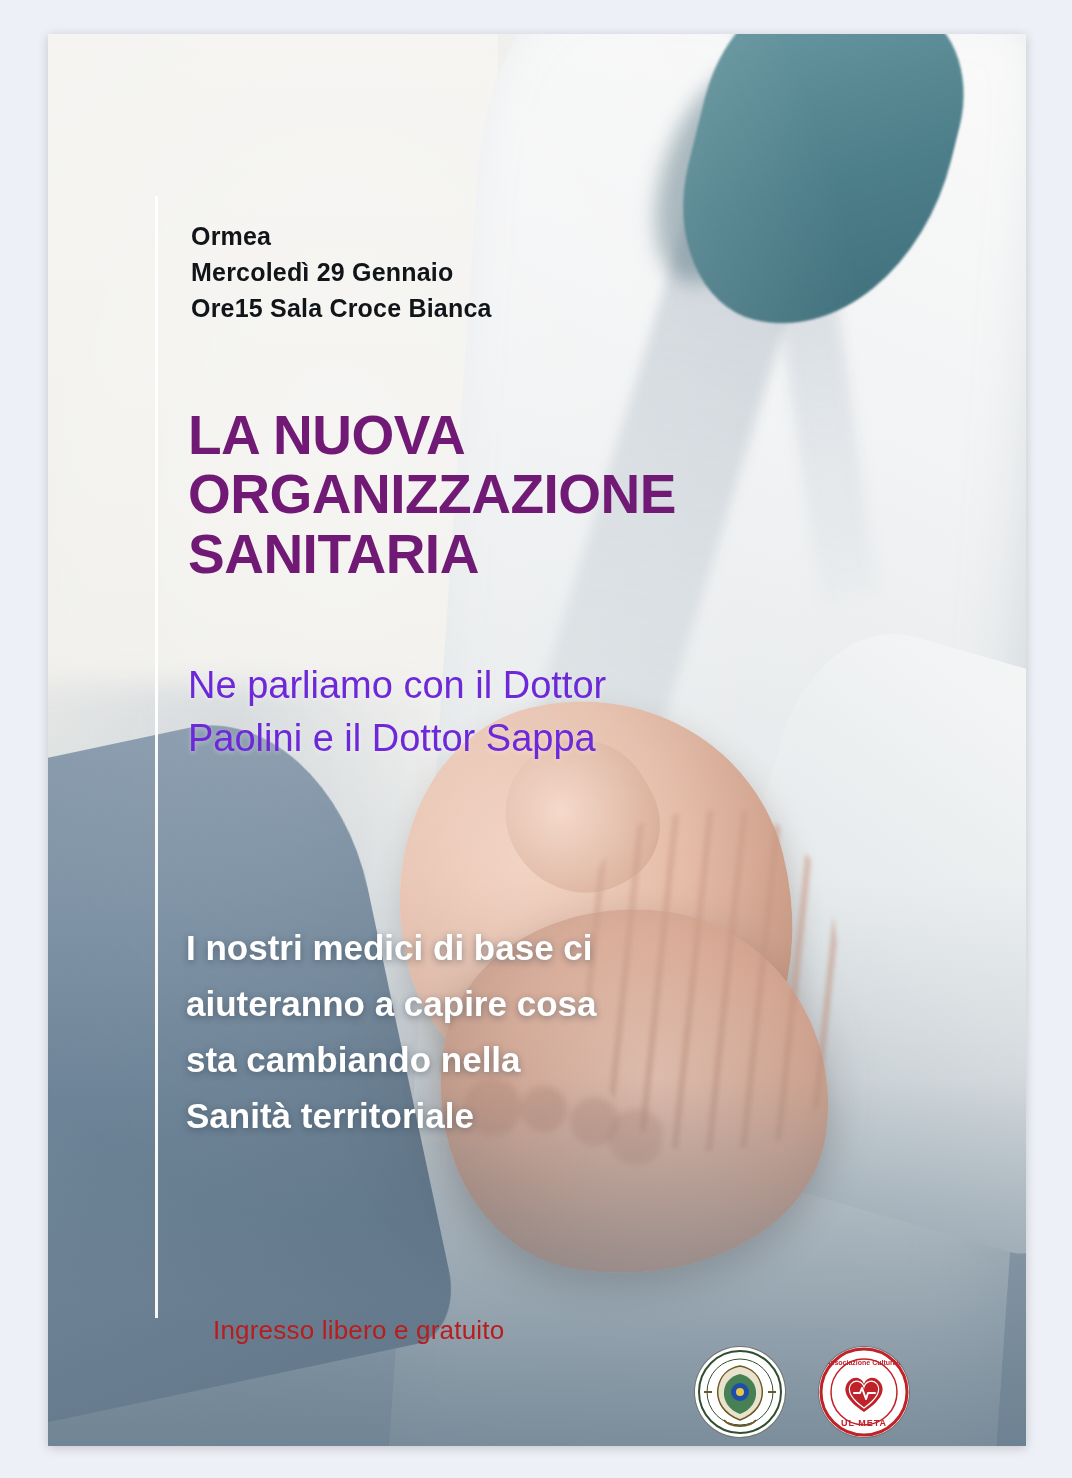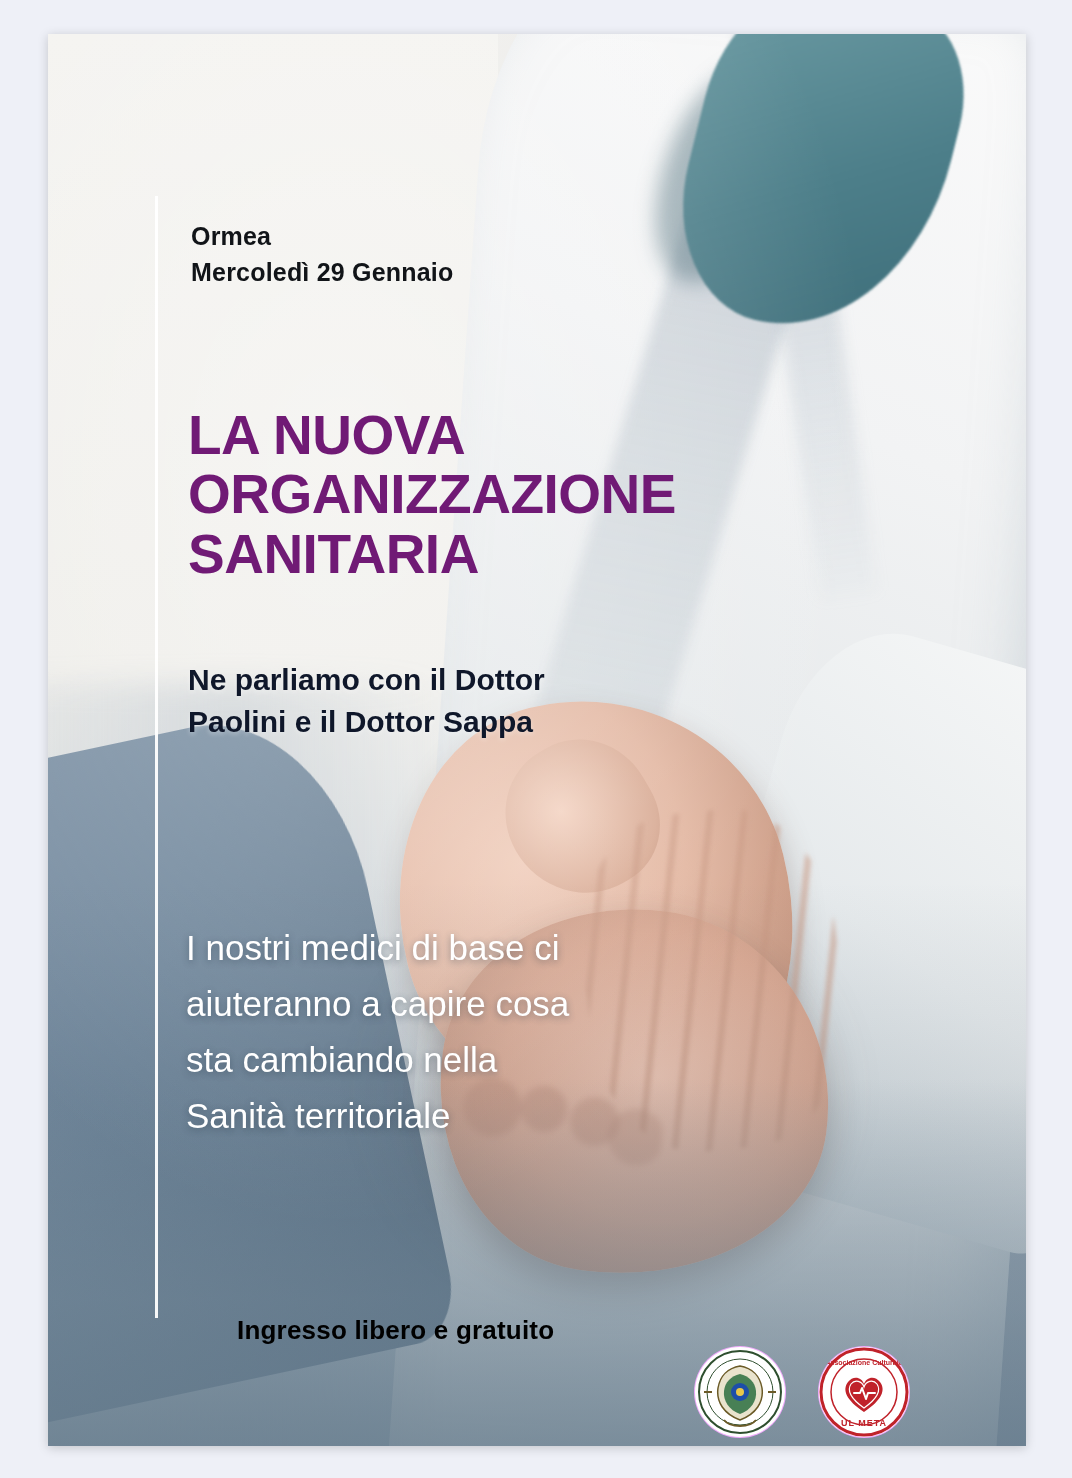--- a/index.html
+++ b/index.html
@@ -188,65 +188,64 @@
     line-height: 1.08;
     letter-spacing: -0.5px;
     text-transform: uppercase;
   }
 
   .subhead {
     position: absolute;
     left: 140px;
     top: 625px;
     width: 430px;
-    color: #0f172a;
-    font-weight: bold;
-    font-size: 30px;
+    color: #6d28d9;
+    font-weight: normal;
+    font-size: 38px;
     line-height: 1.40;
     text-shadow: 0 2px 5px rgba(255,255,255,0.35);
   }
 
   .body-text {
     position: absolute;
     left: 138px;
     top: 886px;
     width: 420px;
     color: #ffffff;
-    font-weight: normal;
+    font-weight: bold;
     font-size: 35px;
     line-height: 1.60;
     text-shadow: 0 2px 7px rgba(40,55,70,0.45);
   }
 
   .free-entry {
     position: absolute;
     left: 165px;
     top: 1281px;
-    color: #000000;
-    font-weight: bold;
+    color: #b91c1c;
+    font-weight: normal;
     font-size: 26px;
     letter-spacing: 0.2px;
-    margin-left: 24px;
   }
 
   
   .logos {
     position: absolute;
     left: 636px;
     top: 1312px;
     width: 300px;
     height: 104px;
   }
   .logo {
     position: absolute;
     top: 0;
     width: 92px;
     height: 92px;
     border-radius: 50%;
-    background: #f0abfc;
+    background: #737373;
     display: flex;
     align-items: center;
     justify-content: center;
     overflow: hidden;
     text-align: center;
   }
   .logo-1 { left: 10px; }
   .logo-2 { left: 134px; }
 </style>
 </head>
@@ -276,20 +275,21 @@
       <div class="bottom-fade"></div>
     </div>
 
     <div class="content">
 
       <div class="vrule"></div>
 
       <div class="meta">
         <div>Ormea</div>
         <div>Mercoledì 29 Gennaio</div>
+        <div>Ore15 Sala Croce Bianca</div>
       </div>
 
       <div class="headline">LA NUOVA ORGANIZZAZIONE SANITARIA</div>
 
       <div class="subhead">Ne parliamo con il  Dottor Paolini e il Dottor  Sappa</div>
 
       <div class="body-text"> I nostri medici di base  ci aiuteranno a capire cosa sta cambiando nella Sanità  territoriale</div>
 
       <div class="free-entry">Ingresso libero e gratuito</div>
 

